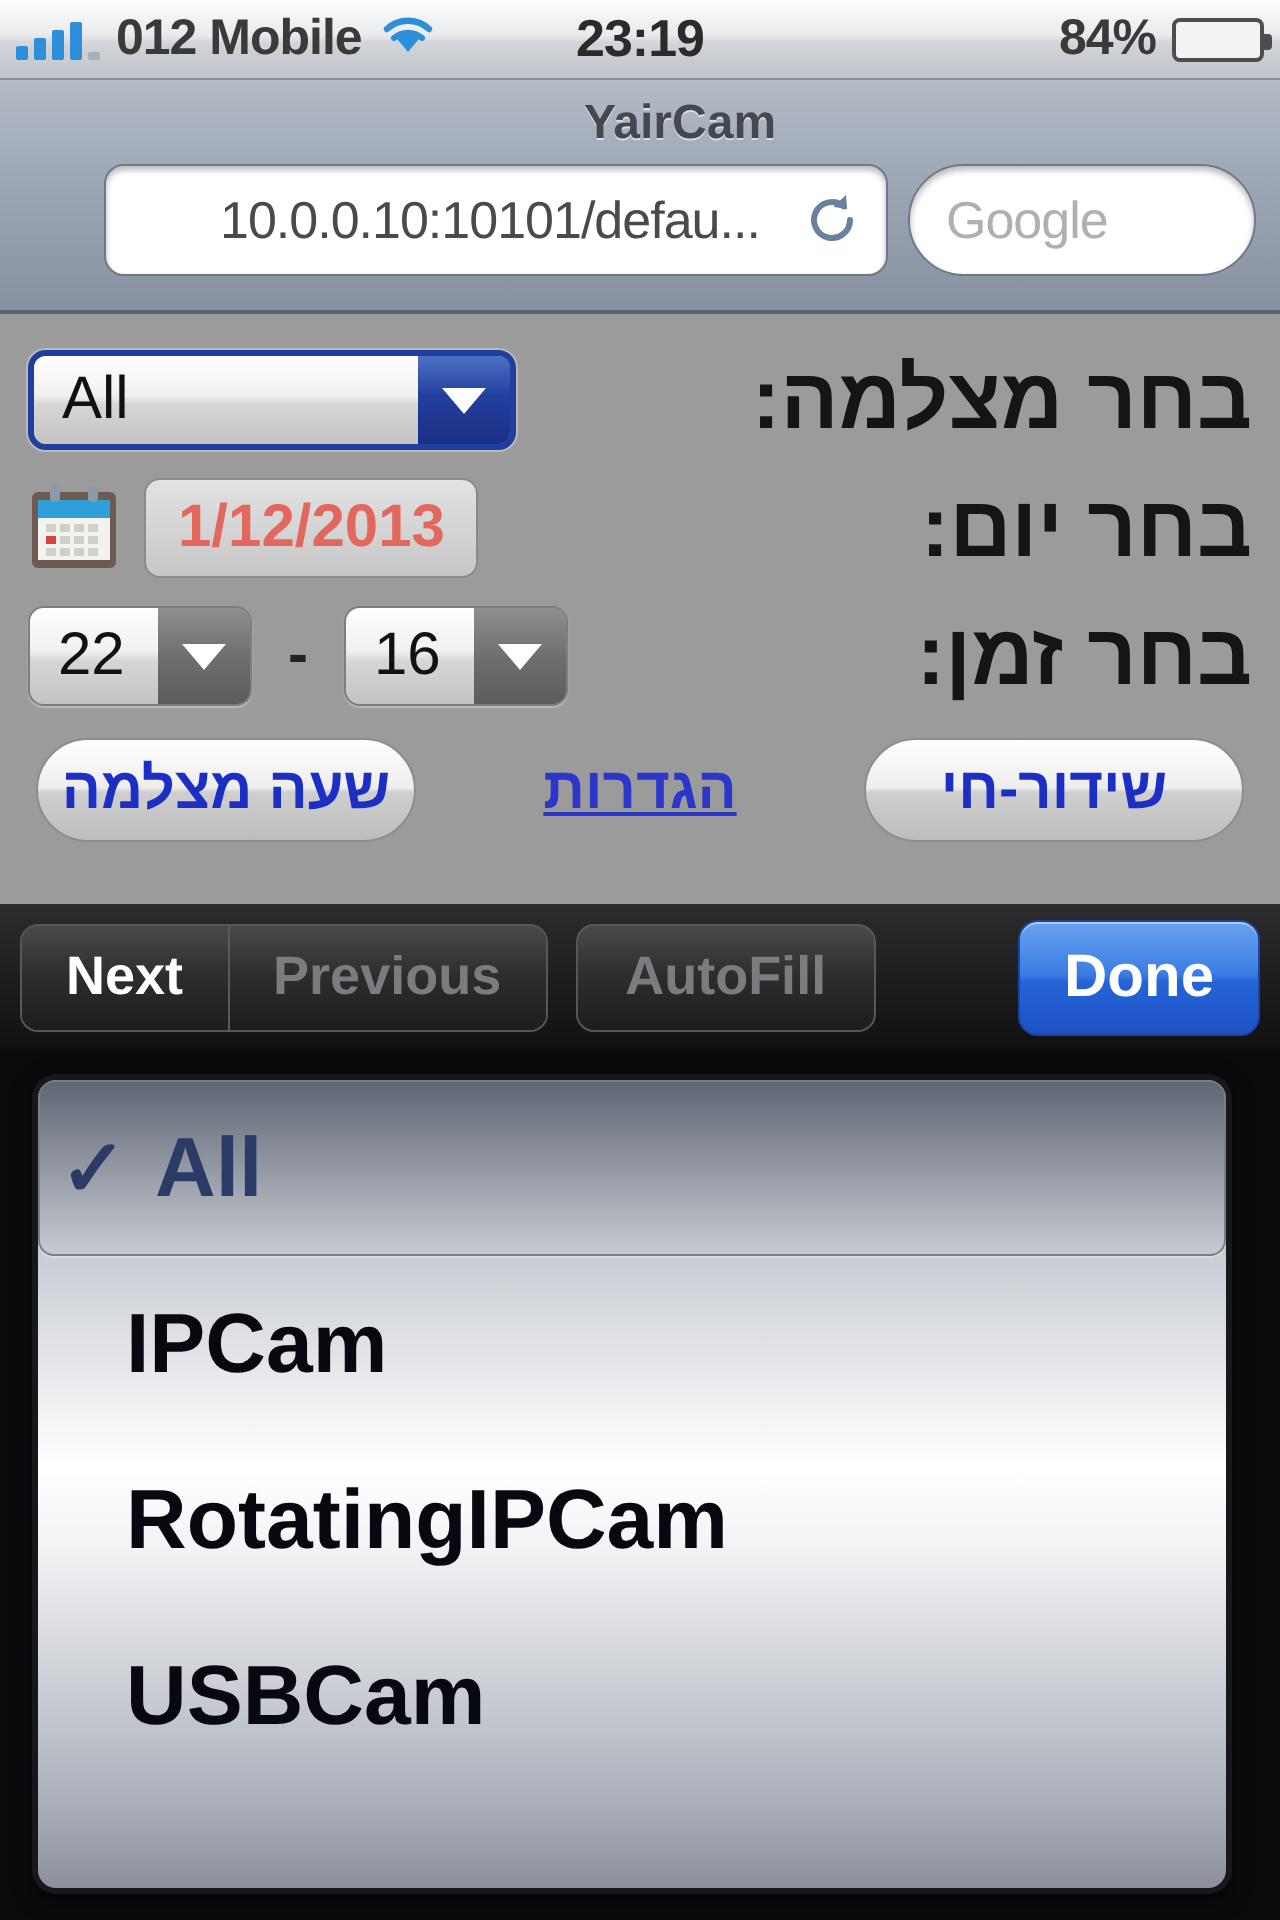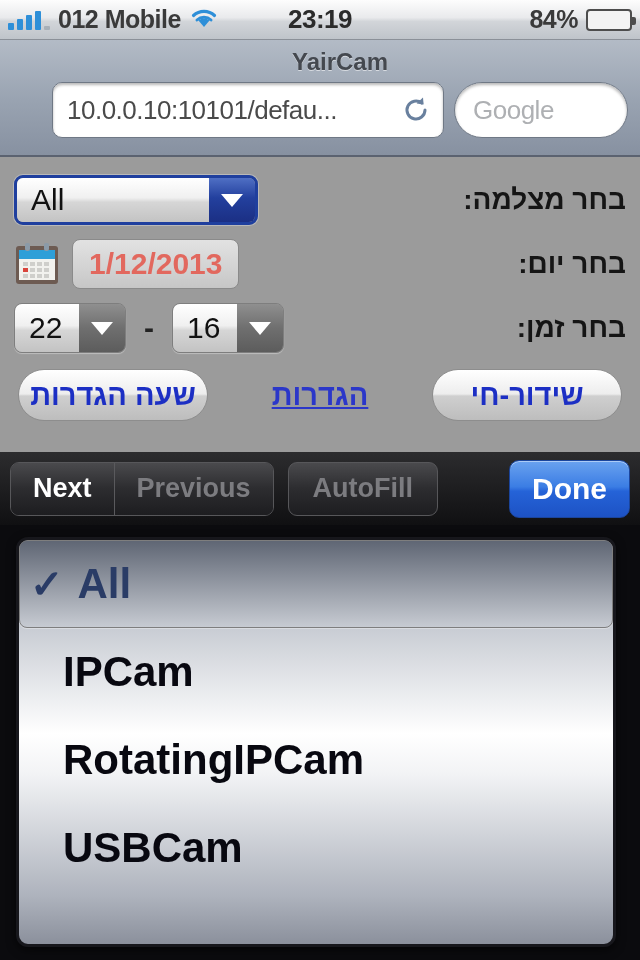--- a/index.html
+++ b/index.html
@@ -46,34 +46,34 @@
   }
   .chrome { border-bottom: 2px solid #5b6270; }
   .pagetitle { text-align: center; font-size: 24px; font-weight: bold;
     color: #44484f; text-shadow: 0 1px 0 rgba(255,255,255,.55); padding-top: 8px; }
   .barrow { display: flex; align-items: center; gap: 10px; padding: 6px 12px 0 12px; }
   .urlfield {
     flex: 0 0 392px; height: 56px; background: #fff; border-radius: 10px;
     border: 1px solid #6f7885; box-shadow: inset 0 2px 3px rgba(0,0,0,.28);
     display: flex; align-items: center; padding: 0 12px 0 14px;
   }
-  .urltext { flex: 1; font-size: 26px; color: #4a4a4a; white-space: nowrap; overflow: hidden; letter-spacing: -0.5px; }
+  .urltext { flex: 1; font-size: 26px; color: #4a4a4a; white-space: nowrap; overflow: hidden; letter-spacing: -0.5px; margin-left: 43px; }
   .reload { width: 30px; height: 30px; flex: none; }
   .searchfield {
     flex: 1; height: 56px; background: #fff; border-radius: 28px;
     border: 1px solid #6f7885; box-shadow: inset 0 2px 3px rgba(0,0,0,.28);
     display: flex; align-items: center; padding: 0 18px;
   }
   .searchph { font-size: 26px; color: #aeb0b3; letter-spacing: -0.5px; }
 
   
   .content { position: absolute; top: 157px; left: 0; width: 640px; height: 380px;
     background: #9b9b9b; direction: rtl; padding: 18px 14px 0 14px; }
   .frow { display: flex; align-items: center; justify-content: space-between; margin-bottom: 14px; }
-  .flabel { font-size: 28px; font-weight: bold; color: #151515; white-space: nowrap; }
+  .flabel { font-size: 43px; font-weight: bold; color: #151515; white-space: nowrap; }
   .fctl { display: flex; align-items: center; gap: 12px; direction: ltr; }
 
   
   .sel { display: inline-flex; align-items: stretch; height: 50px; border-radius: 8px;
     overflow: hidden; border: 1px solid #7e7e7e;
     box-shadow: 0 1px 1px rgba(255,255,255,.35); }
   .sel .val { display: flex; align-items: center; padding: 0 14px; min-width: 64px;
     font-size: 30px; color: #111;
     background: linear-gradient(to bottom, #ffffff 0%, #f0f0f0 45%, #d6d6d6 55%, #c3c3c3 100%); }
   .sel .arw { width: 46px; display: flex; align-items: center; justify-content: center;
@@ -242,21 +242,21 @@
         <span class="dash">-</span>
         <span class="sel">
           <span class="val">16</span>
           <span class="arw"></span>
         </span>
       </span>
     </div>
 
     <div class="btnrow">
       <span class="pbtn">
-        <span>שעה הגדרות</span>
+        <span>שעה מצלמה</span>
       </span>
       <span class="plink">הגדרות</span>
       <span class="pbtn">
         <span>שידור-חי</span>
       </span>
     </div>
 
     <div class="redtext">ir</div>
     <div class="timestamp">3:19:16</div>
   </div>

